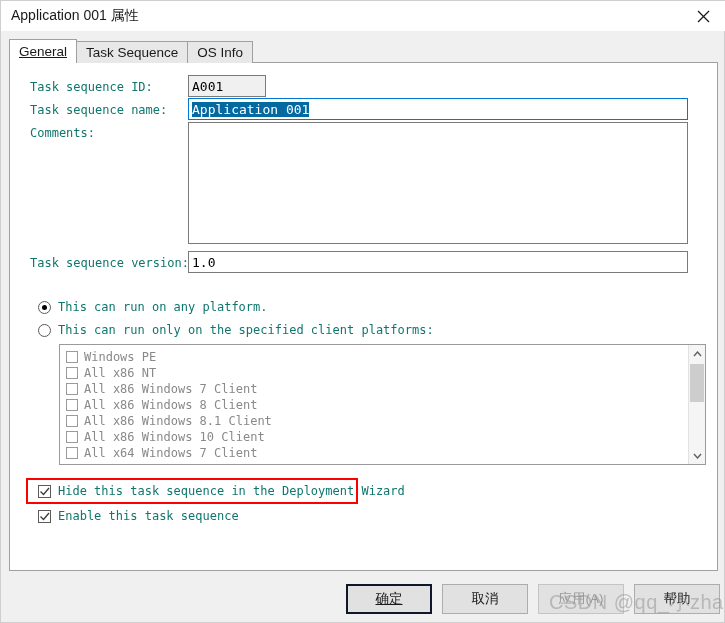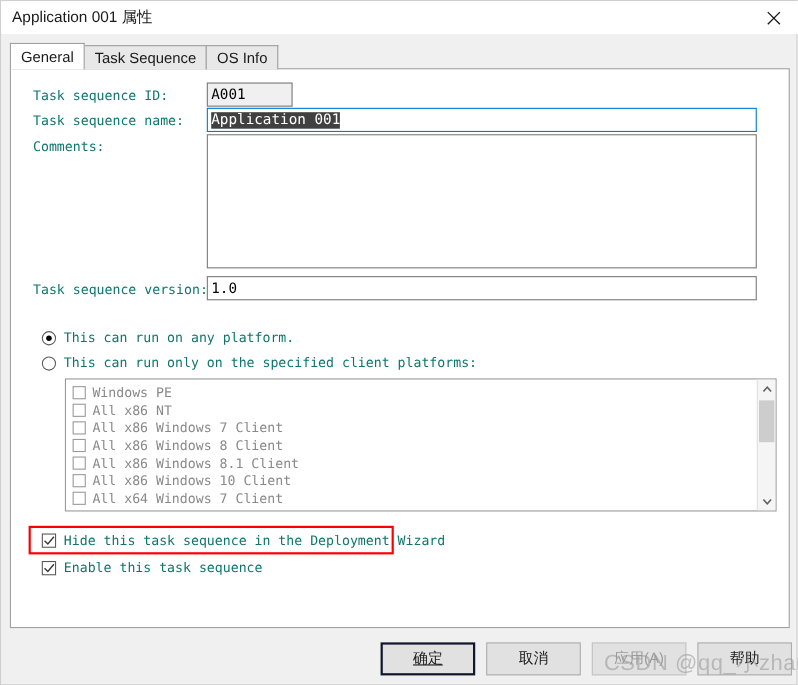--- a/index.html
+++ b/index.html
@@ -75,20 +75,21 @@
     white-space: nowrap;
     font-family: "Liberation Sans", sans-serif;
   }
   .tab.active {
     background: #ffffff;
     height: 24px;
     line-height: 24px;
     border-color: #a0a0a0;
     position: relative;
     z-index: 6;
+    text-decoration: underline;
   }
 
   
   .panel {
     position: absolute;
     left: 8px;
     top: 61px;
     width: 709px;
     height: 509px;
     background: #ffffff;
@@ -119,21 +120,21 @@
     line-height: 15px;
     outline: none;
   }
   .txt-input.readonly {
     background: #f0f0f0;
   }
   .txt-input.focused {
     border: 1px solid #0078d7;
   }
   .sel {
-    background: #404040;
+    background: #0369a1;
     color: #ffffff;
   }
   .textarea {
     position: absolute;
     box-sizing: border-box;
     border: 1px solid #7a7a7a;
     background: #ffffff;
     resize: none;
     font-family: "DejaVu Sans Mono", "Liberation Mono", monospace;
     font-size: 12px;

